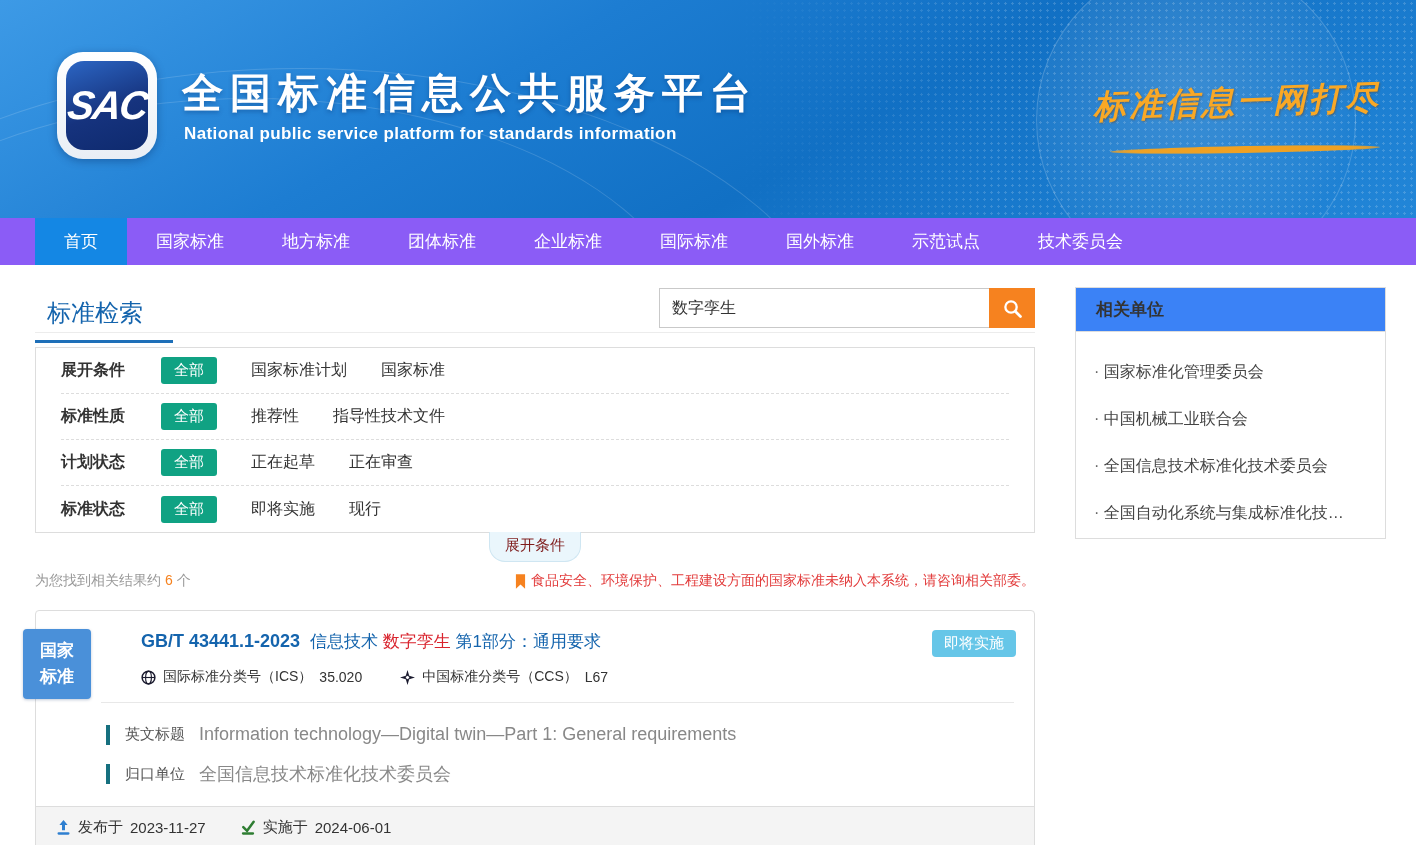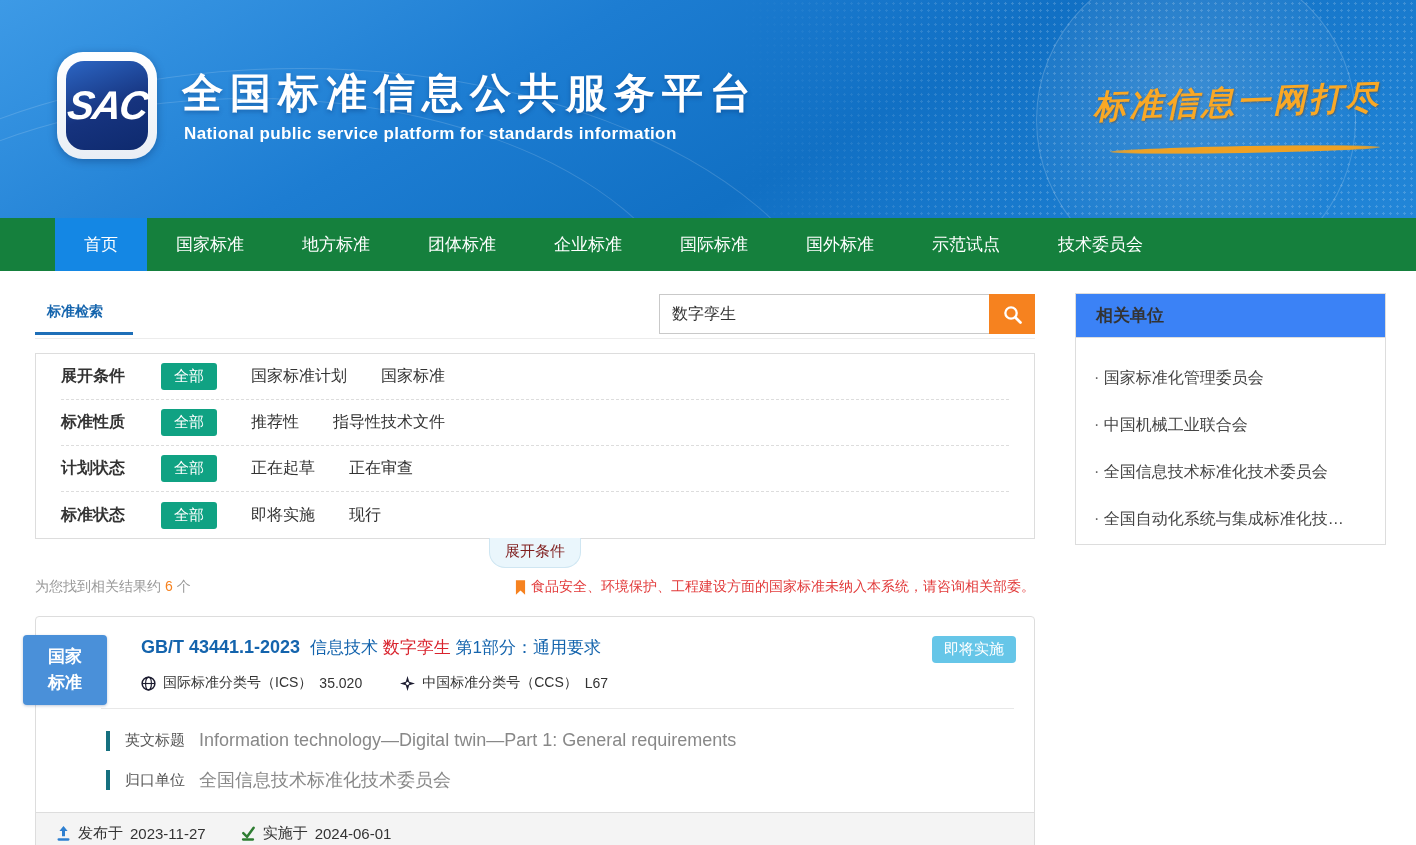--- a/index.html
+++ b/index.html
@@ -64,35 +64,35 @@
     text-shadow: 1px 1px 2px rgba(120,60,0,.4);
     white-space: nowrap;
   }
   .slogan-line {
     position: absolute; left: 1110px; top: 146px; width: 270px; height: 7px;
     background: radial-gradient(ellipse at center, #f3a01f 0%, #eda226 60%, transparent 100%);
     border-radius: 50%; transform: rotate(-1deg);
   }
   
   .nav {
-    height: 53px; background: #15803d; display: flex; align-items: stretch;
-    padding-left: 55px;
+    height: 47px; background: #8b5cf6; display: flex; align-items: stretch;
+    padding-left: 35px;
   }
   .nav-item {
     color: #fff; font-size: 17px; display: flex; align-items: center;
     padding: 0 29px; cursor: pointer; white-space: nowrap;
   }
   .nav-item.active { background: #1487e4; }
   
   .content { display: flex; padding: 22px 0 0 35px; }
   .left-col { width: 1000px; position: relative; }
   
   .tabbar { position: relative; height: 46px; border-bottom: 1px solid #ececec; }
   .section-tab {
-    display: inline-block; color: #1464ad; font-size: 14px; font-weight: bold;
+    display: inline-block; color: #1464ad; font-size: 24px; font-weight: normal;
     padding: 10px 30px 11px 12px; border-bottom: 3px solid #1e6fb8; cursor: pointer;
   }
   .search-group { position: absolute; right: 0; top: 1px; display: flex; }
   .search-input {
     width: 330px; height: 40px; border: 1px solid #c9c9c9; border-right: none;
     font-size: 16px; color: #333; padding: 0 12px; outline: none;
     font-family: "Liberation Sans", sans-serif;
   }
   .search-btn {
     width: 46px; height: 40px; background: #f6821f; border: none; cursor: pointer;
@@ -123,21 +123,21 @@
     font-size: 14px;
   }
   .results-summary { color: #999; }
   .results-count { color: #f6821f; padding: 0 4px; }
   .results-notice { color: #e23a3a; display: flex; align-items: center; gap: 5px; }
   
   .card {
     margin-top: 20px; border: 1px solid #ddd; border-radius: 4px; position: relative;
   }
   .type-badge {
-    position: absolute; left: -13px; top: 18px; width: 84px;
+    position: absolute; left: -13px; top: 18px; width: 68px;
     background: #4a90d9; color: #fff; font-size: 17px; font-weight: bold;
     text-align: center; line-height: 26px; padding: 9px 0; border-radius: 4px;
     box-shadow: 0 1px 3px rgba(0,40,100,.25); cursor: pointer;
   }
   .card-top { padding: 19px 20px 0 105px; }
   .card-title-row { display: flex; align-items: center; }
   .std-code { color: #1464ad; font-size: 18px; font-weight: bold; cursor: pointer; }
   .std-title { color: #1464ad; font-size: 17px; margin-left: 10px; cursor: pointer; }
   .std-title .hl { color: #d9232d; }
   .status-badge {

